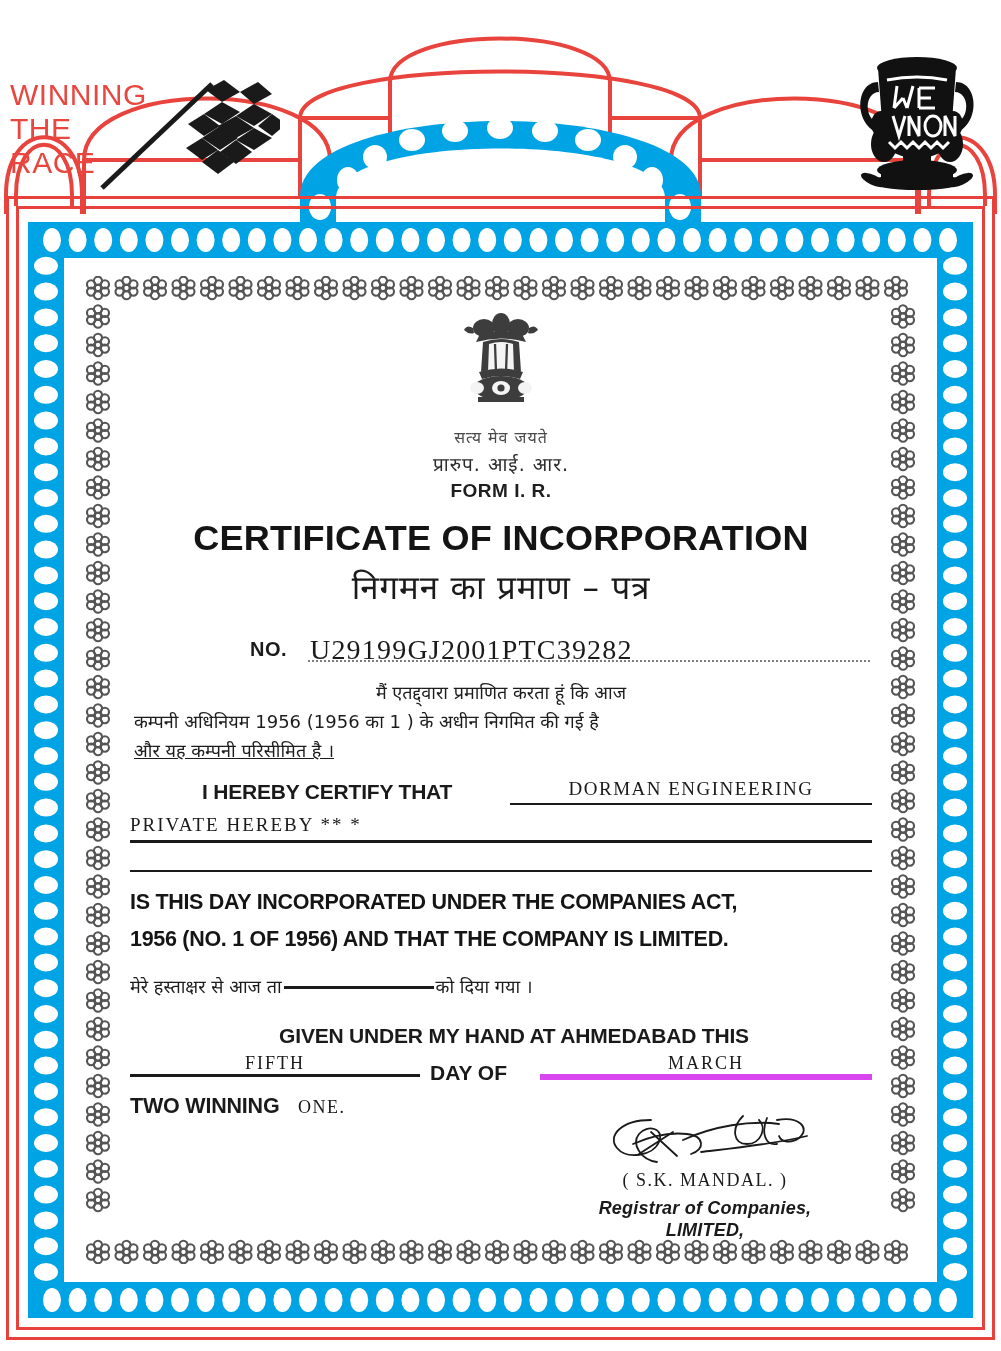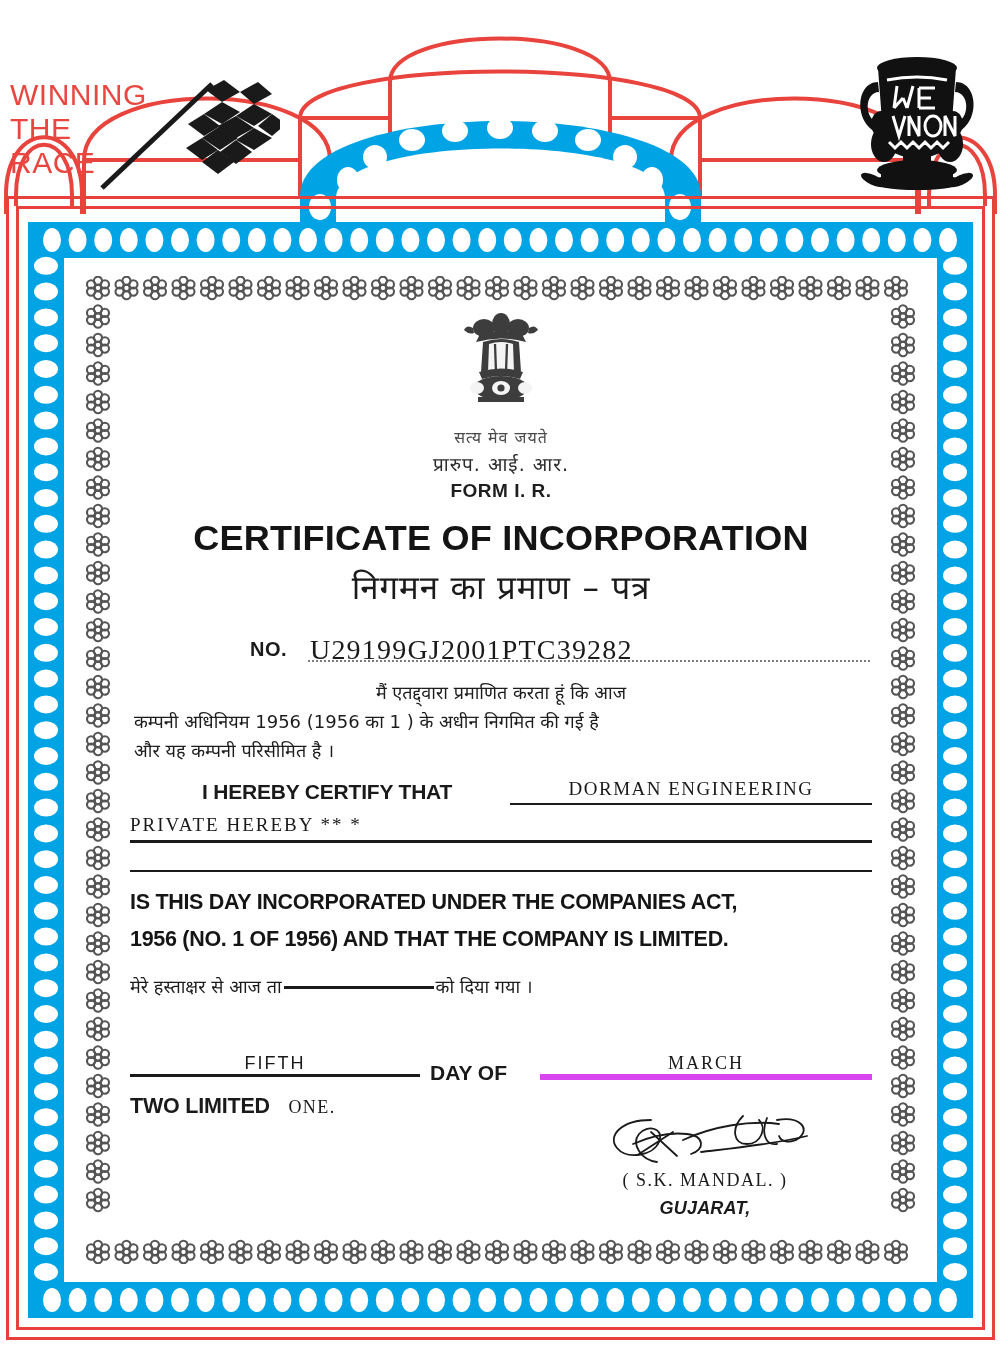--- a/index.html
+++ b/index.html
@@ -237,21 +237,21 @@
     left: 0;
     right: 0;
     top: 382px;
     font-family: "DejaVu Sans", sans-serif;
     font-size: 18px;
     line-height: 29px;
     color: #1c1c1c;
   }
   .hindi-l1 { text-align: center; }
   .hindi-l2 { text-align: left; padding-left: 4px; }
-  .hindi-l3 { text-align: left; padding-left: 4px; }
+  .hindi-l3 { text-align: left; padding-left: 4px; text-decoration: underline; }
 
   .certify-row {
     position: absolute;
     left: 0;
     right: 0;
     top: 482px;
     height: 34px;
   }
   .certify-label {
     position: absolute;
@@ -346,21 +346,21 @@
   }
   .day-value-wrap {
     position: absolute;
     left: 0px;
     width: 290px;
     top: 0;
     text-align: center;
     border-bottom: 3px solid #1a1a1a;
   }
   .day-value {
-    font-family: Liberation Sans, sans-serif;
+    font-family: Liberation Serif, serif;
     font-size: 18px;
     letter-spacing: 2px;
     text-align: center;
   }
   .day-of {
     position: absolute;
     left: 300px;
     top: 8px;
     font-family: "Liberation Sans", sans-serif;
     font-weight: bold;
@@ -869,50 +869,52 @@
 
     <div class="incorp-para">
       <div>IS THIS DAY INCORPORATED UNDER THE COMPANIES ACT,</div>
       <div>1956 (NO. 1 OF 1956) AND THAT THE COMPANY IS LIMITED.</div>
     </div>
 
     <div class="hindi-date-row">
       <span>मेरे हस्ताक्षर से आज ता</span><span class="hdr-fill"></span><span>को दिया गया ।</span>
     </div>
 
+    <div class="given-line">GIVEN  UNDER  MY HAND AT AHMEDABAD THIS</div>
 
     <div class="day-row">
       <span class="day-value-wrap">
         <span class="day-value">FIFTH</span>
       </span>
       <span class="day-of">DAY OF</span>
       <span class="month-wrap">
         <span class="month-value">MARCH</span>
       </span>
     </div>
 
     <div class="year-row">
-      <span class="year-words">TWO LIMITED</span>
+      <span class="year-words">TWO WINNING</span>
       <span class="year-typed">ONE.</span>
     </div>
 
     <div class="signature-block">
       <svg class="sig-svg" width="300" height="58" viewBox="0 0 300 58">
         <g fill="none" stroke="#1a1a1a" stroke-width="1.8" stroke-linecap="round">
           <path d="M 96 6 C 66 6 52 22 62 34 C 72 46 98 42 104 28 C 110 14 92 10 84 20 C 76 30 86 46 102 48"></path>
           <path d="M 78 30 C 96 22 114 18 132 20 C 150 22 150 36 136 40"></path>
           <path d="M 84 40 L 118 18"></path>
           <path d="M 96 18 L 122 42"></path>
           <path d="M 128 26 C 158 12 196 6 224 10"></path>
           <path d="M 188 2 C 176 14 178 30 192 30 C 206 30 212 14 204 6"></path>
           <path d="M 212 4 C 206 18 210 32 222 30"></path>
           <path d="M 222 6 C 244 2 256 14 244 24 C 236 30 226 28 224 22"></path>
           <path d="M 146 38 C 180 34 220 30 252 22"></path>
         </g>
       </svg>
       <div class="sig-name">( S.K.  MANDAL. )</div>
       <div class="sig-role">
-        <div>GUJARAT,</div>
+        <div>Registrar of Companies,</div>
+        <div>LIMITED,</div>
       </div>
     </div>
 
   </div>
 </div>
 
 </body></html>

